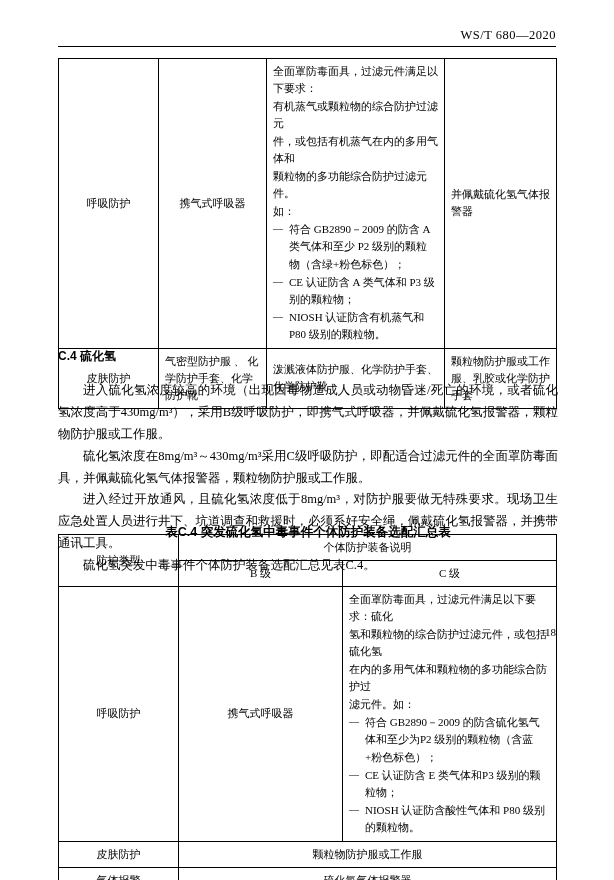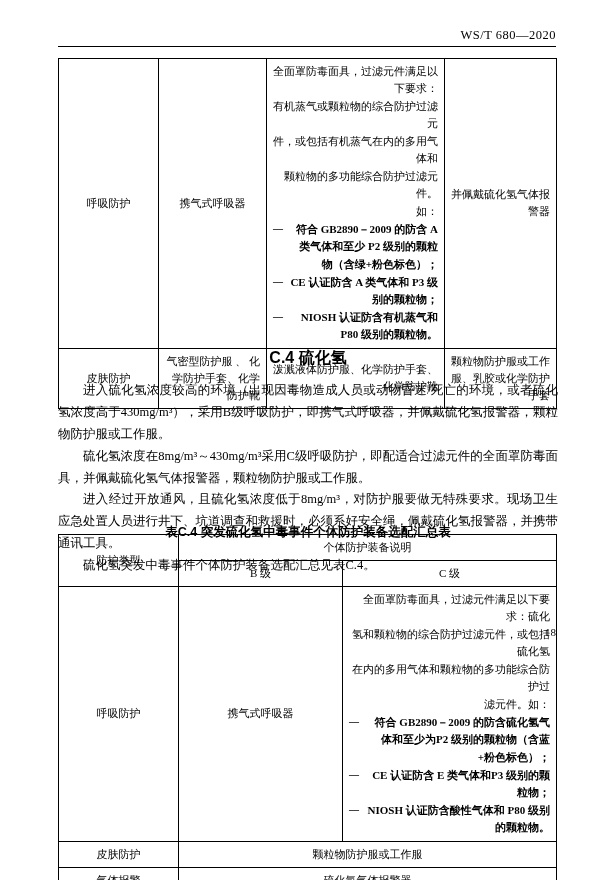--- a/index.html
+++ b/index.html
@@ -47,59 +47,57 @@
   table.tbl td, table.tbl th {
     border: 1px solid #000;
     padding: 4px 6px;
     vertical-align: middle;
     font-weight: normal;
   }
   .c {
     text-align: center;
   }
   .l {
-    text-align: right;
+    text-align: left;
     vertical-align: top;
   }
   .cell-text p {
     margin: 0 0 1px 0;
   }
   ul.dash {
     list-style: none;
     margin: 0;
     padding: 0;
   }
   ul.dash li {
     position: relative;
     padding-left: 16px;
     margin: 0 0 1px 0;
-    font-weight: bold;
   }
   ul.dash li:before {
     content: "\2014";
     position: absolute;
     left: 0;
     top: 0;
     font-size: 10px;
   }
   .tbl1 {
     position: absolute;
     top: 58px;
     left: 58px;
   }
   .section {
     position: absolute;
     left: 58px;
     width: 500px;
   }
   .sec-title {
-    font-size: 16px;
+    font-size: 12px;
     font-weight: bold;
     font-family: "Liberation Sans", sans-serif;
-    text-align: center;
   }
   .body-text {
     font-size: 12.5px;
     line-height: 1.75;
     text-align: justify;
   }
   .body-text p {
     margin: 0;
     text-indent: 2em;
   }

